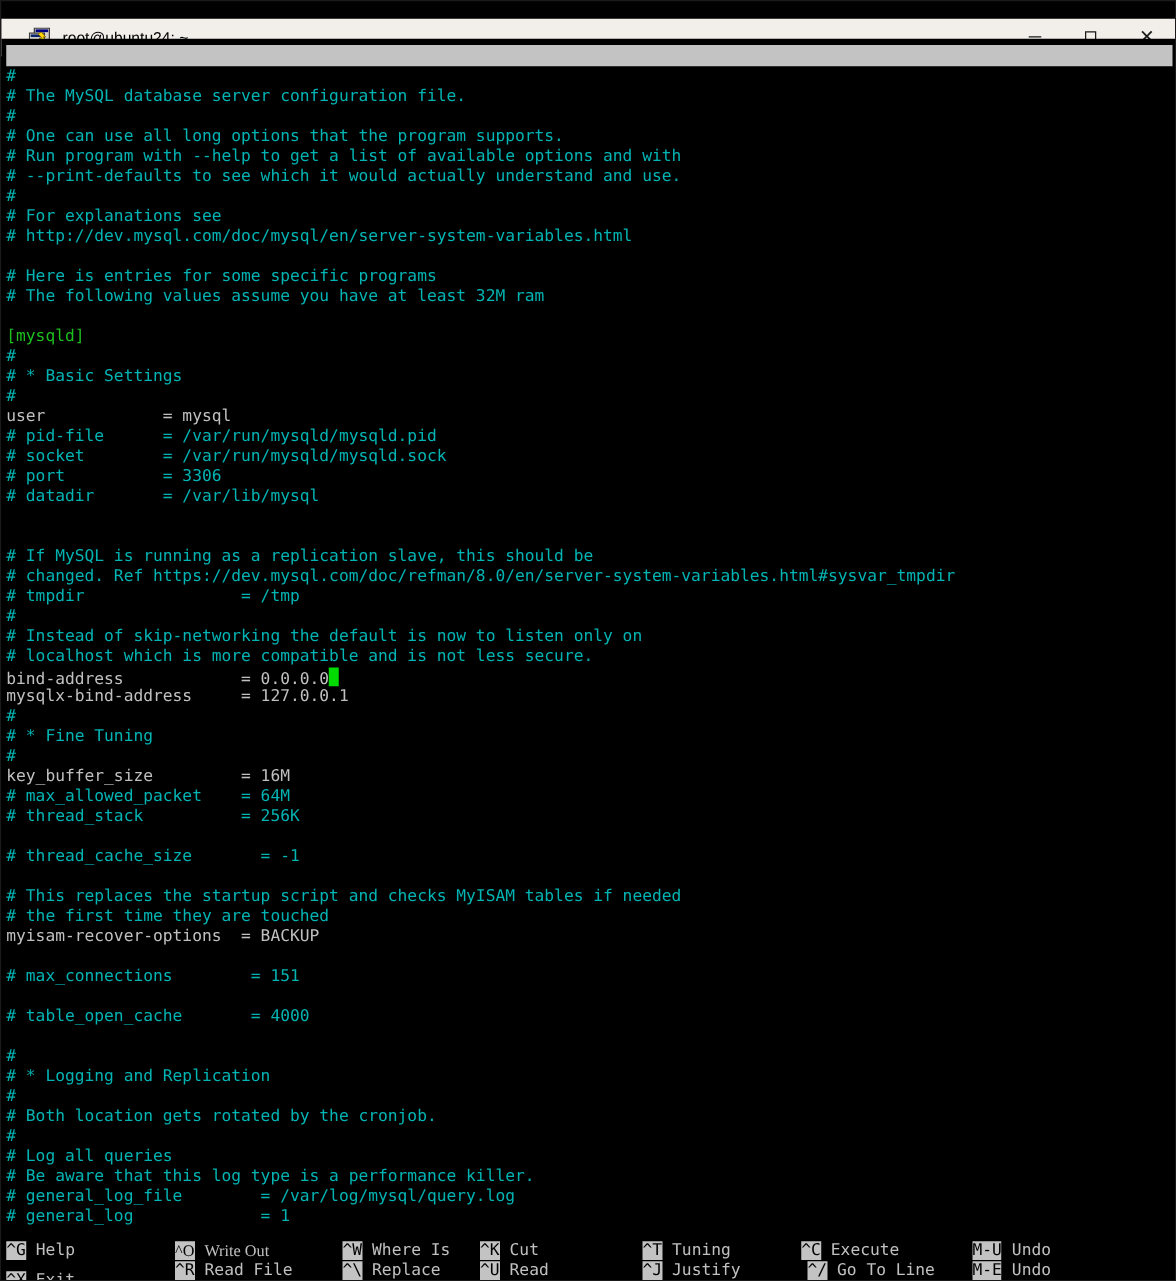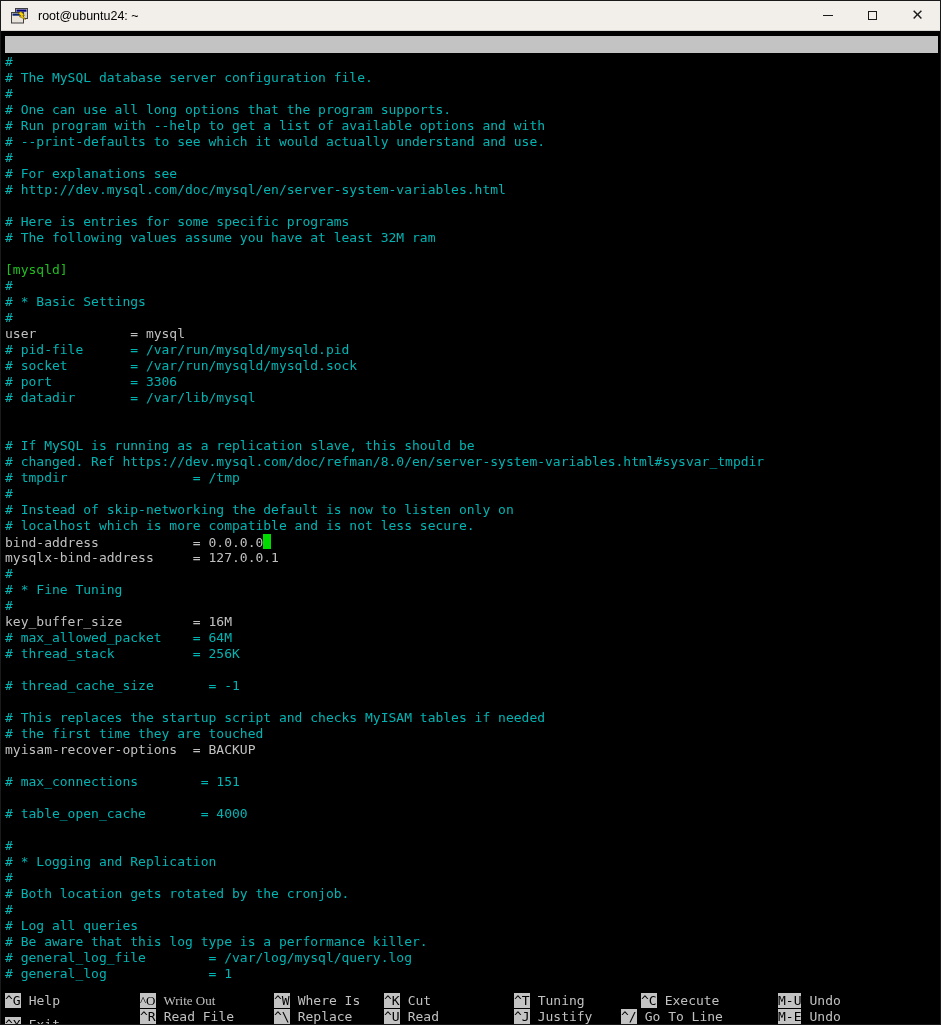--- a/index.html
+++ b/index.html
@@ -3,24 +3,24 @@
 <meta charset="utf-8">
 <style>
   * { margin:0; padding:0; box-sizing:border-box; }
   html,body { width:941px; height:1025px; background:#000; }
   body { font-family:"DejaVu Sans Mono", monospace; }
 
   .window { position:relative; width:941px; height:1025px; background:var(--terminal-bg,#000);
             border:1px solid #1a1a1a; overflow:hidden; }
 
   
-  .titlebar { position:absolute; top:0; left:0; right:0; height:30px;
+  .titlebar { position:absolute; top:14px; left:0; right:0; height:30px;
               background:var(--titlebar-bg,#F2EEE9); display:flex; align-items:center;
               font-family:"Liberation Sans","DejaVu Sans",sans-serif; font-size:12.5px;
-              color:var(--titlebar-fg,#000); border-bottom:1px solid #d8d4cf; }
+              color:var(--titlebar-fg,#000); border-bottom:1px solid #d8d4cf;padding-left:12px; }
   .titlebar .app-icon { margin-left:10px; margin-right:9px; width:18px; height:16px; flex:0 0 auto; }
   .win-controls { margin-left:auto; display:flex; height:30px; }
   .win-btn { width:45px; height:30px; display:flex; align-items:center; justify-content:center;
              color:#1a1a1a; cursor:default; }
   .glyph-min { width:10px; height:1px; background:#1a1a1a; display:block; }
   .glyph-max { width:9px; height:9px; border:1px solid #1a1a1a; display:block; }
   .glyph-close { font-size:15px; line-height:15px; font-family:"DejaVu Sans",sans-serif; }
 
   
   .terminal { position:absolute; top:30px; left:0; width:941px; height:995px;
@@ -92,19 +92,19 @@
           <span class="shortcut" style="left: 513px;"><span class="fkey">^T</span><span class="flabel">Tuning</span></span>
           <span class="shortcut" style="left: 640px;"><span class="fkey">^C</span><span class="flabel">Execute</span></span>
           <span class="shortcut" style="left: 777px;"><span class="fkey">M-U</span><span class="flabel">Undo</span></span>
         </div>
       <div class="frow r1">
           <span class="shortcut" style="left: 4px; margin-top: 8px;"><span class="fkey">^X</span><span class="flabel">Exit</span></span>
           <span class="shortcut" style="left: 139px;"><span class="fkey">^R</span><span class="flabel">Read File</span></span>
           <span class="shortcut" style="left: 273px;"><span class="fkey">^\</span><span class="flabel">Replace</span></span>
           <span class="shortcut" style="left: 383px;"><span class="fkey">^U</span><span class="flabel">Read</span></span>
           <span class="shortcut" style="left: 513px;"><span class="fkey">^J</span><span class="flabel">Justify</span></span>
-          <span class="shortcut" style="left: 620px;"><span class="fkey">^/</span><span class="flabel">Go To Line</span></span>
+          <span class="shortcut" style="left: 645px;"><span class="fkey">^/</span><span class="flabel">Go To Line</span></span>
           <span class="shortcut" style="left: 777px;"><span class="fkey">M-E</span><span class="flabel">Undo</span></span>
         </div>
     </div>
   </div>
 
 </div>
 
 </body></html>

